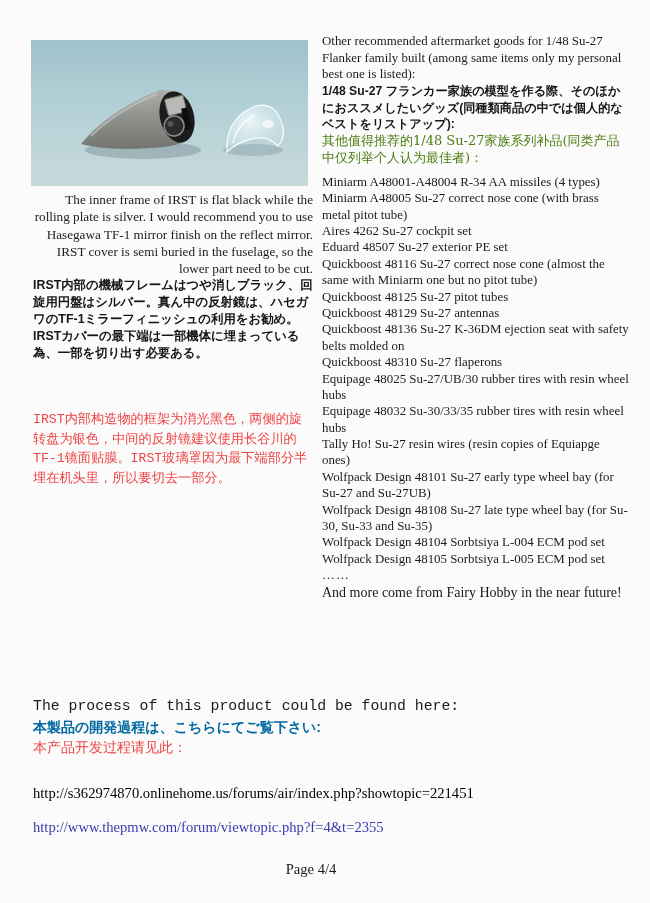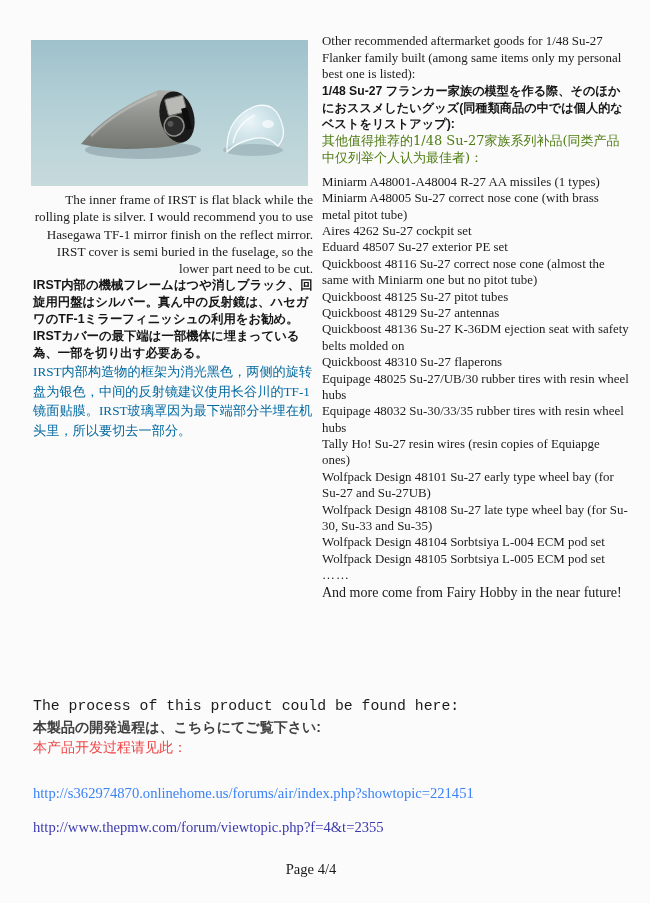--- a/index.html
+++ b/index.html
@@ -24,22 +24,22 @@
   }
   .p-en {
     font-family:"Liberation Serif", serif;
     font-size:13.2px; line-height:1.31; color:#1c1c1c;text-align:right;
   }
   .p-jp {
     font-family:"Liberation Sans", sans-serif;
     font-weight:600; font-size:12.4px; line-height:1.37; color:#161616;
   }
   .p-cn {
-    font-family:Liberation Serif, serif;
-    font-size:13.2px; line-height:1.47; color:#0369a1;
+    font-family:Liberation Mono, monospace;
+    font-size:13.2px; line-height:1.47; color:#ef4444;margin-top:48px;
   }
   
   .col-right {
     position:absolute; left:322px; top:33px; width:307px;
   }
   .r-en {
     font-family:"Liberation Serif", serif;
     font-size:12.9px; line-height:1.29; color:#1c1c1c;
   }
   .r-jp {
@@ -61,21 +61,21 @@
   }
   .outro {
     font-family:"Liberation Serif", serif;
     font-size:14px; line-height:1.28; color:#1a1a1a;
   }
   
   .footer {
     position:absolute; left:33px; top:697px; width:560px;
   }
   .f-en { font-family:Liberation Mono, monospace; font-size:14.8px; line-height:1.35; color:#1a1a1a; }
-  .f-jp { font-family:"Liberation Sans", sans-serif; font-weight:600; font-size:14px; line-height:1.45; color:#404040; }
+  .f-jp { font-family:"Liberation Sans", sans-serif; font-weight:600; font-size:14px; line-height:1.45; color:#0369a1; }
   .f-cn { font-family:"DejaVu Serif", serif; font-size:14px; line-height:1.45; color:#ef4444; }
   .link {
     display:block;
     font-family:"Liberation Serif", serif;
     font-size:14.6px;
     text-decoration:none;
     cursor:pointer;
   }
   .link1 { margin-top:27px; }
   .link2 { margin-top:17px; }
@@ -137,21 +137,21 @@
     <p class="p-en">The inner frame of IRST is flat black while the rolling plate is silver. I would recommend you to use Hasegawa TF-1 mirror finish on the reflect mirror. IRST cover is semi buried in the fuselage, so the lower part need to be cut.</p>
     <p class="p-jp">IRST内部の機械フレームはつや消しブラック、回旋用円盤はシルバー。真ん中の反射鏡は、ハセガワのTF-1ミラーフィニッシュの利用をお勧め。IRSTカバーの最下端は一部機体に埋まっている為、一部を切り出す必要ある。</p>
     <p class="p-cn">IRST内部构造物的框架为消光黑色，两侧的旋转盘为银色，中间的反射镜建议使用长谷川的TF-1镜面贴膜。IRST玻璃罩因为最下端部分半埋在机头里，所以要切去一部分。</p>
   </div>
 
   <div class="col-right">
     <p class="r-en">Other recommended aftermarket goods for 1/48 Su-27 Flanker family built (among same items only my personal best one is listed):</p>
     <p class="r-jp">1/48 Su-27 フランカー家族の模型を作る際、そのほかにおススメしたいグッズ(同種類商品の中では個人的なベストをリストアップ):</p>
     <p class="r-cn">其他值得推荐的1/48 Su-27家族系列补品(同类产品中仅列举个人认为最佳者)：</p>
     <div class="items">
-        <div class="list-item">Miniarm A48001-A48004 R-27 AA missiles (1 types)</div>
+        <div class="list-item">Miniarm A48001-A48004 R-34 AA missiles (4 types)</div>
         <div class="list-item">Miniarm A48005 Su-27 correct nose cone (with brass metal pitot tube)</div>
         <div class="list-item">Aires 4262 Su-27 cockpit set</div>
         <div class="list-item">Eduard 48507 Su-27 exterior PE set</div>
         <div class="list-item">Quickboost 48116 Su-27 correct nose cone (almost the same with Miniarm one but no pitot tube)</div>
         <div class="list-item">Quickboost 48125 Su-27 pitot tubes</div>
         <div class="list-item">Quickboost 48129 Su-27 antennas</div>
         <div class="list-item">Quickboost 48136 Su-27 K-36DM ejection seat with safety belts molded on</div>
         <div class="list-item">Quickboost 48310 Su-27 flaperons</div>
         <div class="list-item">Equipage 48025 Su-27/UB/30 rubber tires with resin wheel hubs</div>
         <div class="list-item">Equipage 48032 Su-30/33/35 rubber tires with resin wheel hubs</div>
@@ -162,19 +162,19 @@
         <div class="list-item">Wolfpack Design 48105 Sorbtsiya L-005 ECM pod set</div>
       </div>
     <div class="ellipsis-line">……</div>
     <p class="outro">And more come from Fairy Hobby in the near future!</p>
   </div>
 
   <div class="footer">
     <p class="f-en">The process of this product could be found here:</p>
     <p class="f-jp">本製品の開発過程は、こちらにてご覧下さい:</p>
     <p class="f-cn">本产品开发过程请见此：</p>
-    <a class="link link1" href="#" style="color: #3b82f6;">http://s362974870.onlinehome.us/forums/air/index.php?showtopic=221451</a>
+    <a class="link link1" href="#" style="color: #000000;">http://s362974870.onlinehome.us/forums/air/index.php?showtopic=221451</a>
     <a class="link link2" href="#" style="color: rgb(59, 56, 173);">http://www.thepmw.com/forum/viewtopic.php?f=4&amp;t=2355</a>
   </div>
 
   <div class="page-num">Page 4/4</div>
 
 </div>
 
 </body></html>

